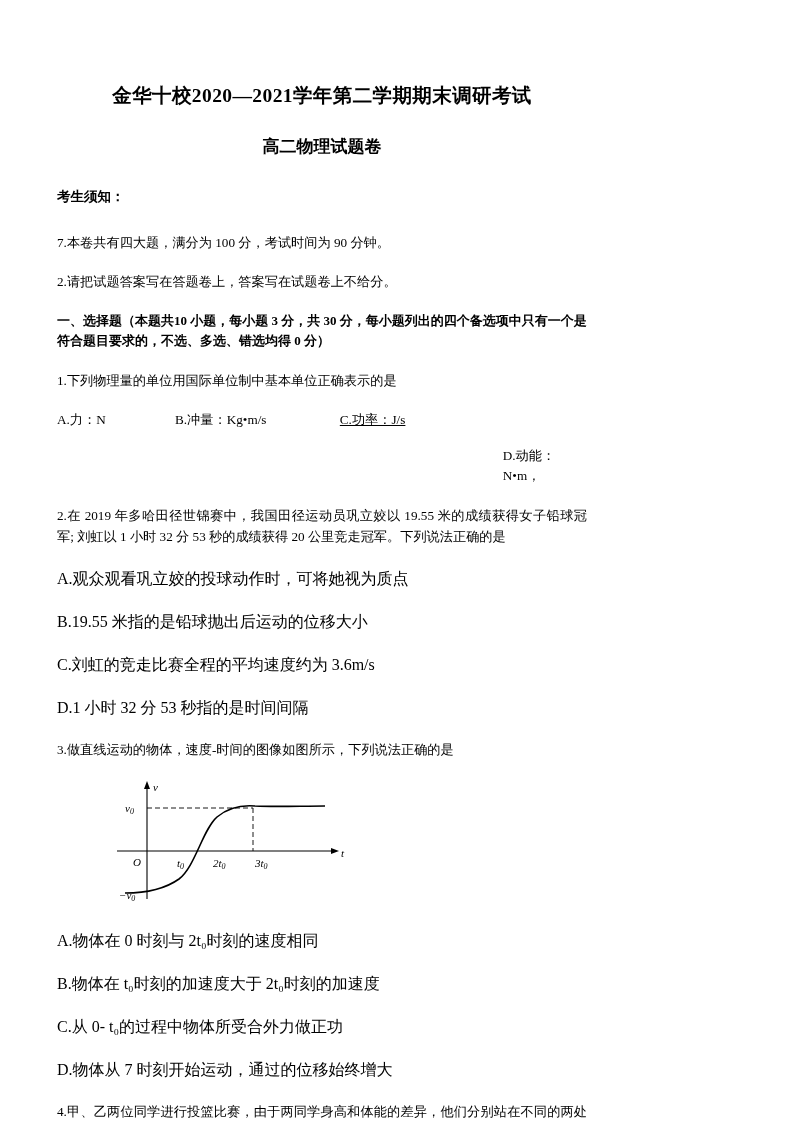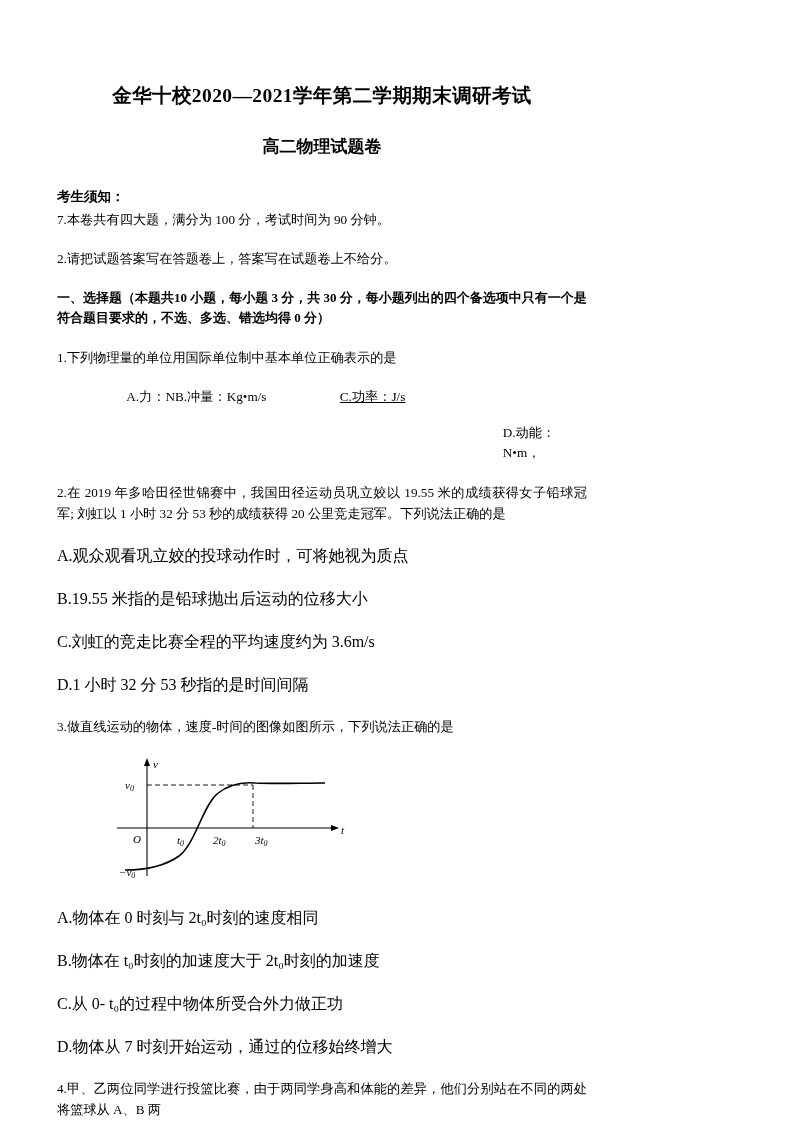--- a/index.html
+++ b/index.html
@@ -31,21 +31,21 @@
   }
   .title-sub {
     text-align: center;
     font-size: 17px;
     font-weight: bold;
     margin: 0 0 30px 0;
   }
   .notice-heading {
     font-size: 13.5px;
     font-weight: bold;
-    margin: 0 0 4px 0;
+    margin: 0 0 27px 0;
   }
   p.line {
     font-size: 13.2px;
     line-height: 1.5;
     margin: 0 0 19px 0;
   }
   .section-heading {
     font-size: 13px;
     font-weight: bold;
     line-height: 1.55;
@@ -53,21 +53,21 @@
   }
   .opts {
     font-size: 13.2px;
     margin: 0 0 19px 0;
     display: flex;
     line-height: 1.5;
   }
   .opts .o {
     display: inline-block;
   }
-  .opts .o1 { width: 126px; text-align: right; }
+  .opts .o1 { width: 126px; }
   .opts .o2 { width: 176px; }
   .opts .o3 { width: 174px; text-decoration: underline; }
   .opts .o4 { width: auto; margin-top: 36px; }
   .q-body {
     font-size: 13.2px;
     line-height: 1.62;
     margin: 0 0 19px 0;
     text-align: justify;
   }
   .choice {

